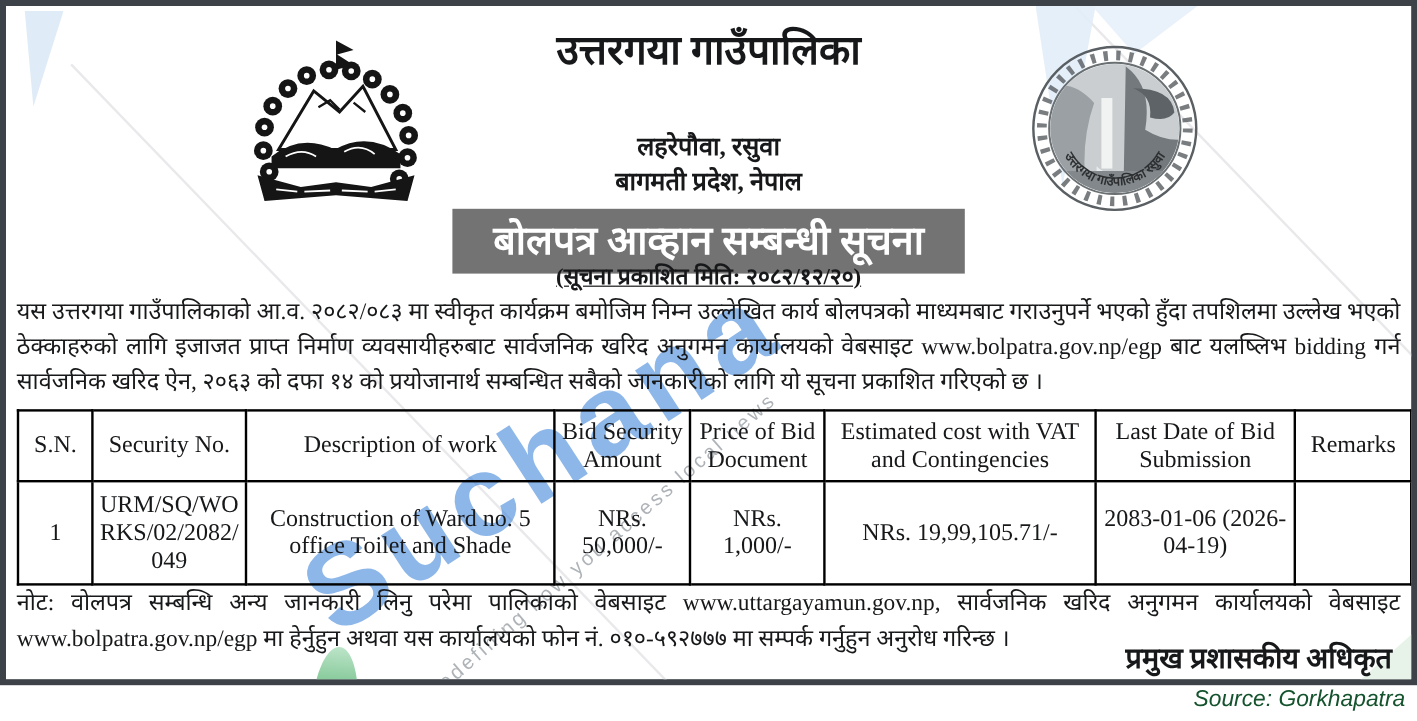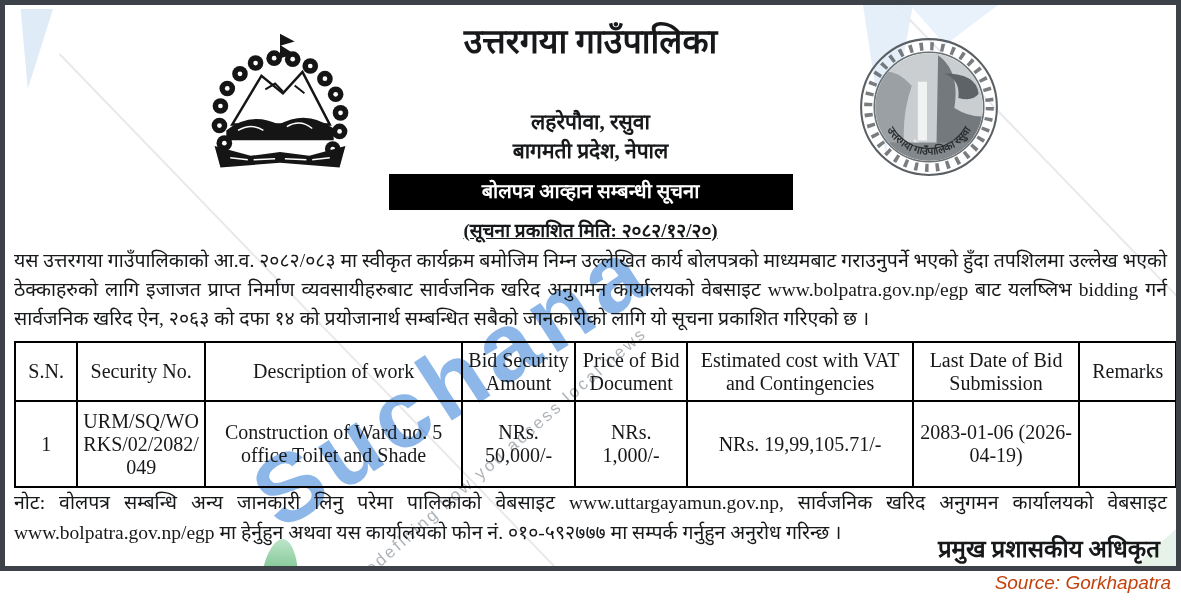--- a/index.html
+++ b/index.html
@@ -41,21 +41,21 @@
   
   .emblem-left{position:absolute;left:192px;top:22px;width:166px;height:160px;}
   .seal-right{position:absolute;left:848px;top:22px;width:152px;height:156px;}
   .hline{position:absolute;left:0;right:0;text-align:center;font-weight:bold;}
   .h-org{top:12px;font-size:34px;}
   .h-office{top:60px;font-size:29px;}
   .h-addr{top:102px;font-size:21px;}
   .h-prov{top:131px;font-size:21px;}
   .banner-wrap{position:absolute;left:0;right:0;top:169px;text-align:center;}
   .banner{
-    display:inline-block;background:#000000;color:#fff;font-weight:bold;font-size:20px;
+    display:inline-block;background:#737373;color:#fff;font-weight:bold;font-size:33px;
     padding:3px 34px 6px 34px;min-width:336px;
   }
   .h-date{top:212px;font-size:19px;text-decoration:underline;}
   
   .body-para{
     position:absolute;left:9px;right:9px;top:241px;font-size:19.5px;line-height:29px;
     text-align:justify;
   }
   
   table.tender{
@@ -71,21 +71,21 @@
   
   .note-para{
     position:absolute;left:9px;right:9px;top:483px;font-size:19.5px;line-height:30px;
     text-align:justify;
   }
   .signature{
     position:absolute;right:16px;top:526px;font-size:24px;font-weight:bold;
   }
   
   .source-line{
-    position:absolute;right:10px;top:572px;font-style:italic;font-size:19px;color:#c2410c;
+    position:absolute;right:10px;top:572px;font-style:italic;font-size:19px;color:#14532d;
     font-family:"Liberation Sans","DejaVu Sans",sans-serif;
   }
 </style>
 </head>
 <body>
 
 <div id="stage">
 
   <div class="frame">
 

